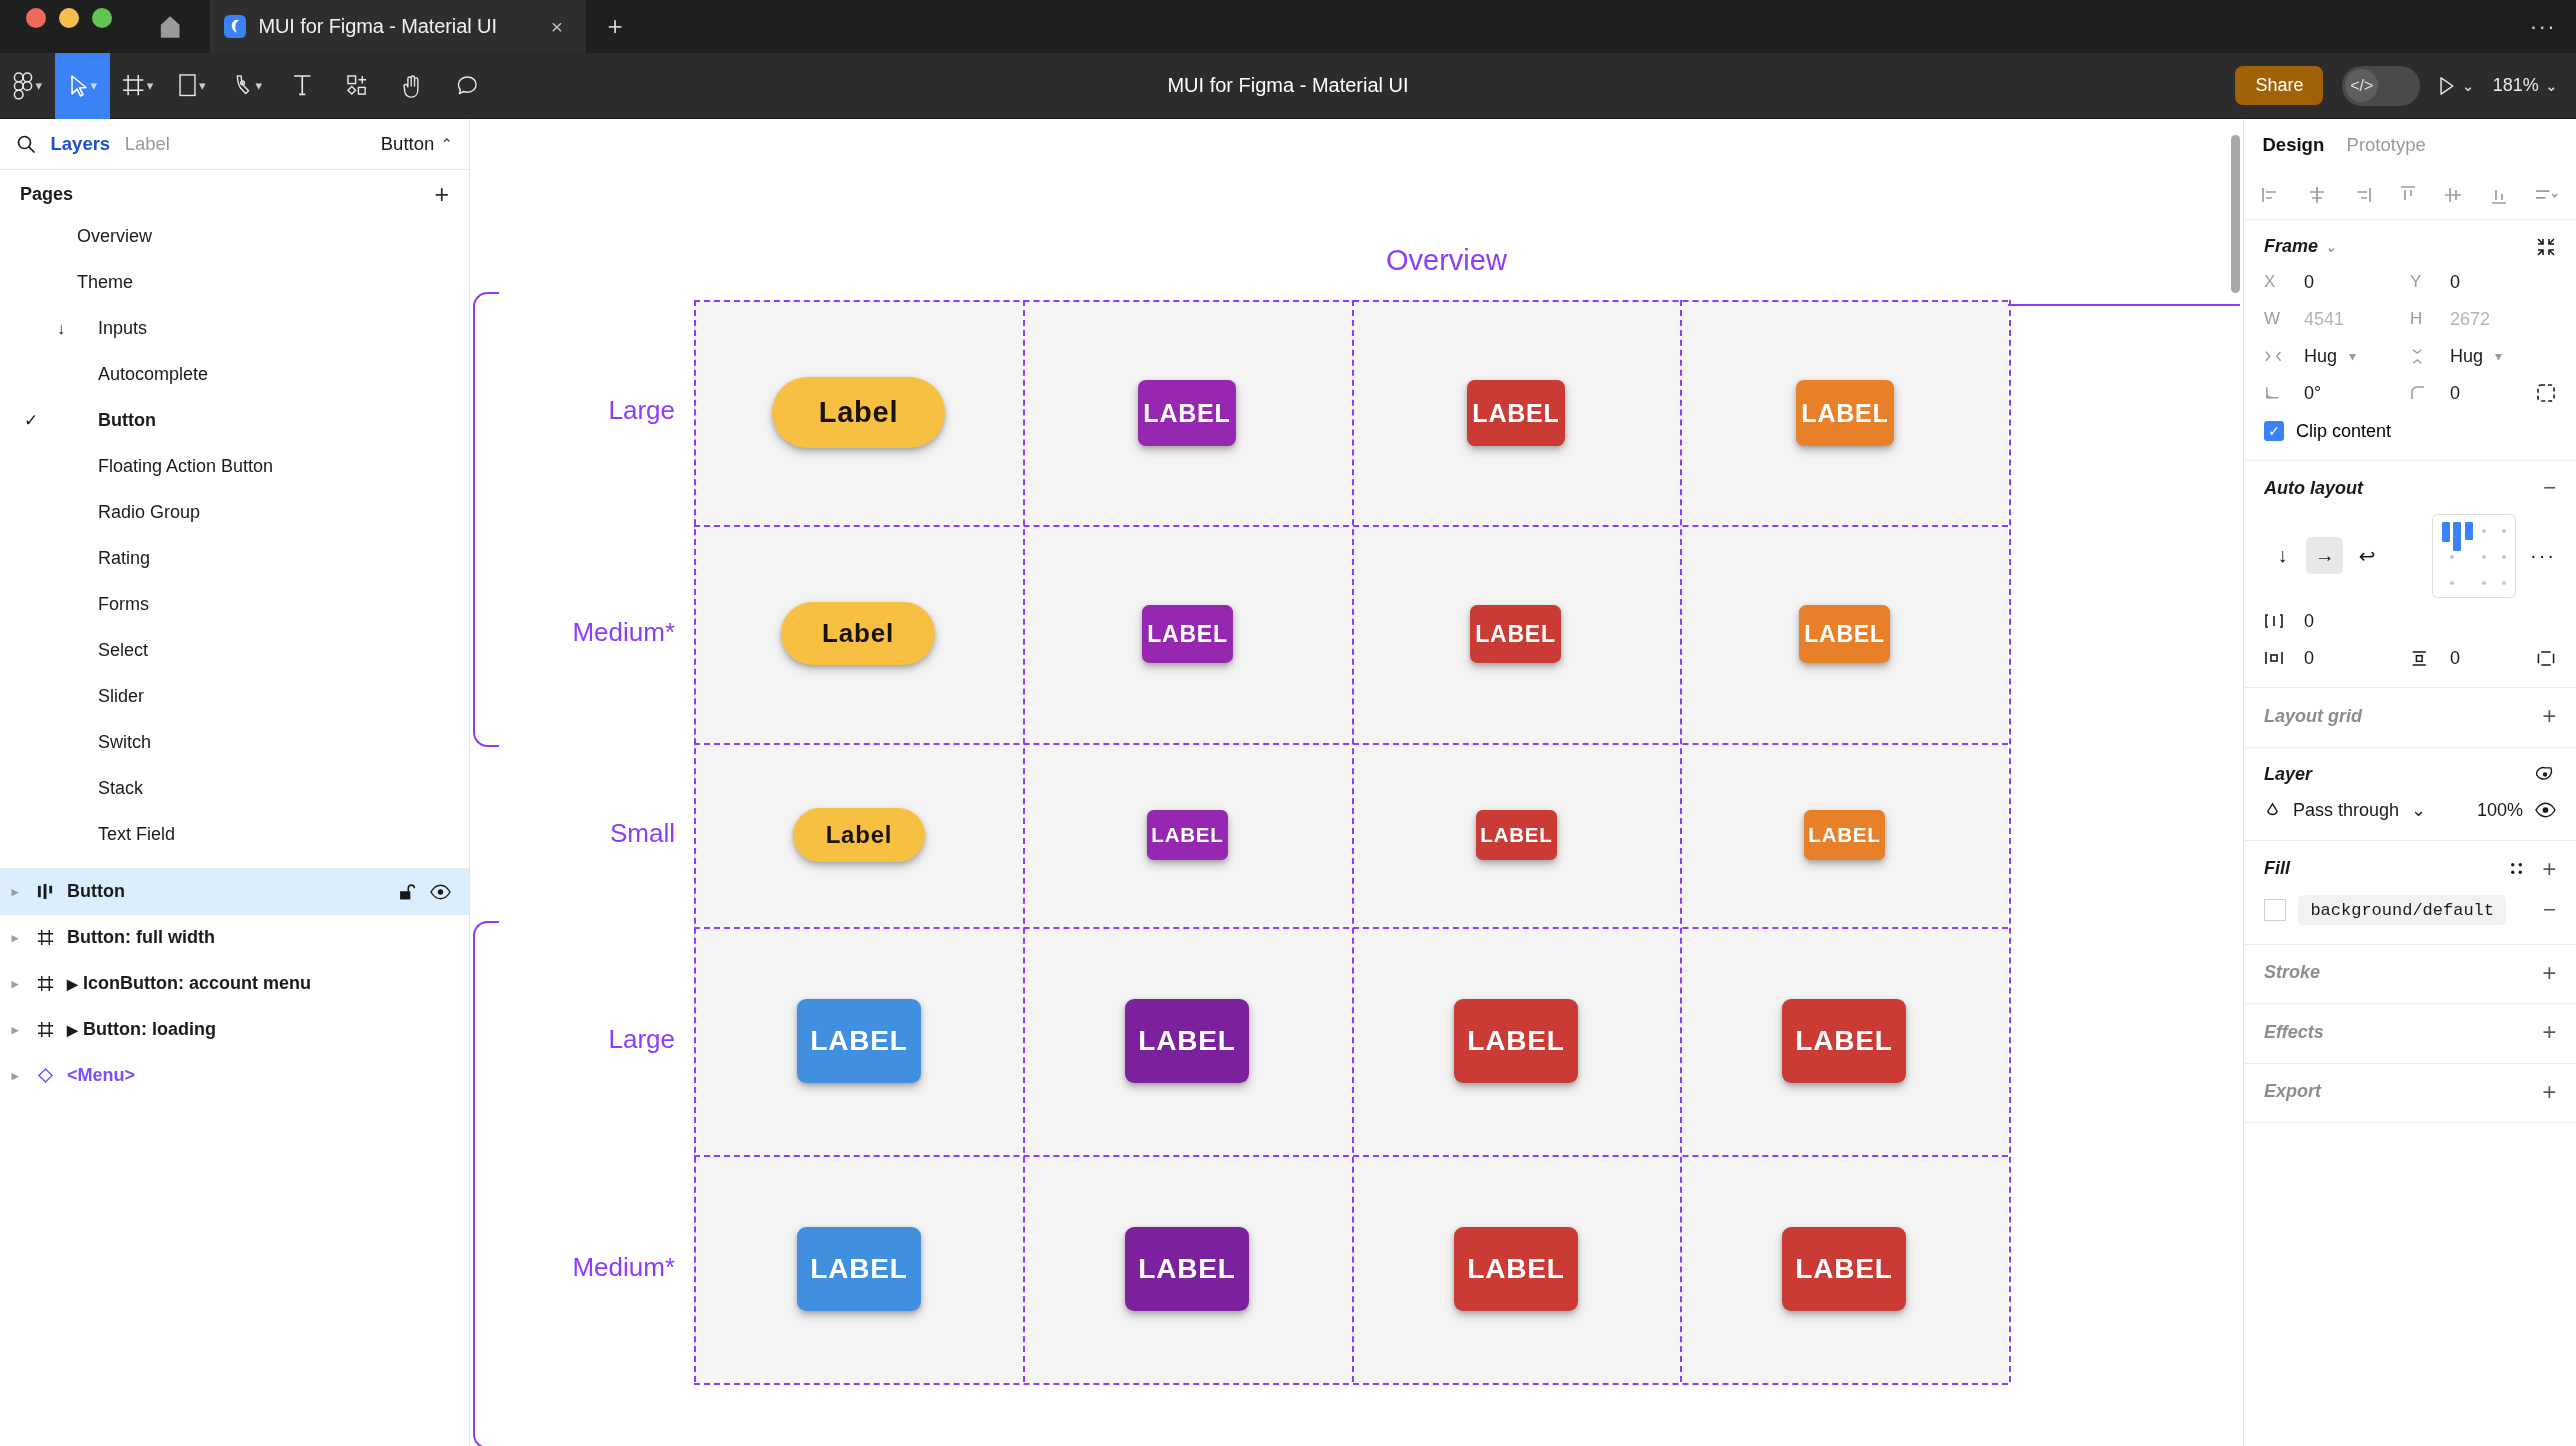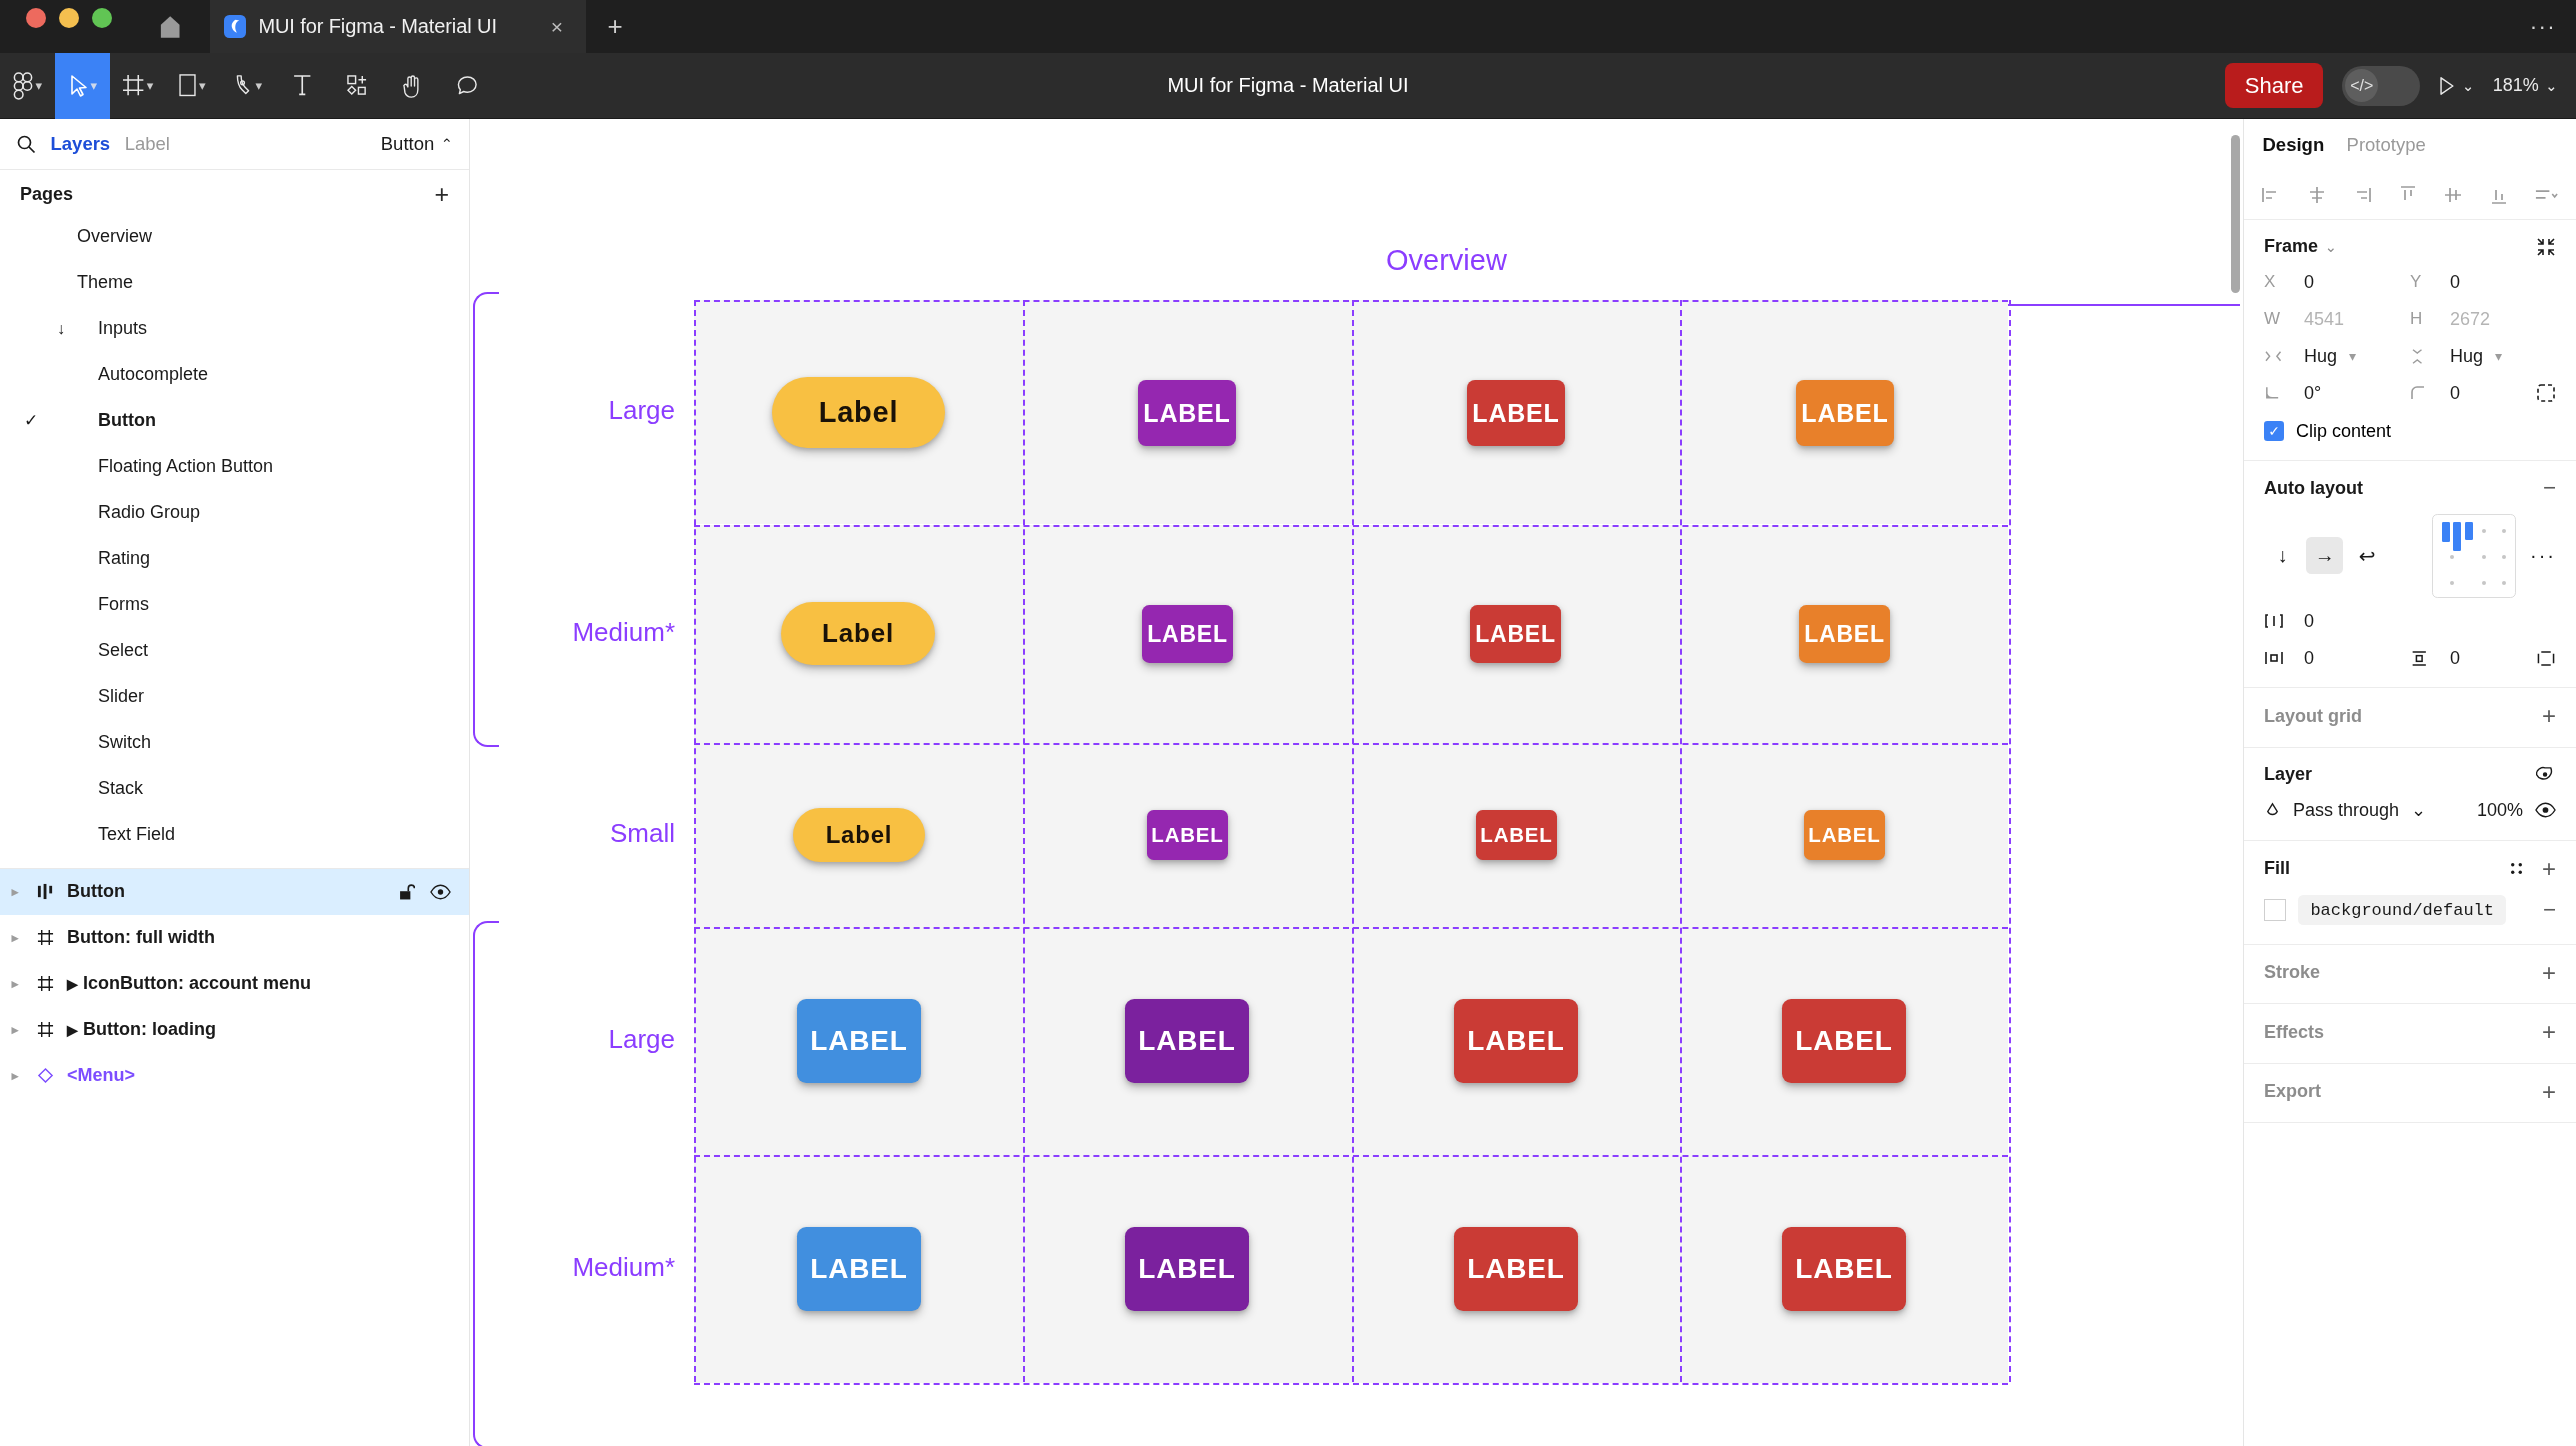--- a/index.html
+++ b/index.html
@@ -66,21 +66,21 @@
   .tool.active { background: #3b82f6; }
   .tool .chev { font-size: 13px; opacity: .85; margin-left: -1.3px; }
   .doc-title {
     position: absolute; left: 0; right: 0; text-align: center;
     color: #ffffff; font-size: 20px; pointer-events: none;
   }
   .tb-right {
     position: absolute; right: 18.5px; display: flex; align-items: center; gap: 18.5px;
   }
   .share-btn {
-    background: #b91c1c; color: #fff; font-size: 22px; font-weight: 500;
+    background: #a16207; color: #fff; font-size: 18px; font-weight: 500;
     padding: 9.2px 20px; border-radius: 8px; margin-left: 26px;
   }
   .code-toggle {
     width: 78px; height: 40px; border-radius: 20px; background: #4a4a4a;
     display: flex; align-items: center; padding: 3.3px;
   }
   .code-knob {
     width: 33px; height: 33px; border-radius: 50%; background: #5e5e5e;
     display: flex; align-items: center; justify-content: center;
     color: #e2e2e2; font-size: 16px;
@@ -192,21 +192,21 @@
   }
   .rp-tab { font-size: 18.5px; color: #9a9a9a; }
   .rp-tab.active { color: #111; font-weight: 700; }
   .align-row {
     height: 50px; display: flex; align-items: center; justify-content: space-between;
     padding: 0 17px; border-bottom: 0.7px solid #ececec;
   }
   .sec { border-bottom: 0.7px solid #ececec; padding: 16px 20px 18.5px 20px; }
   .sec-head {
     display: flex; align-items: center; font-size: 18px; font-weight: 700;
-    color: #1a1a1a; margin-bottom: 14.5px;
+    color: #1a1a1a; margin-bottom: 14.5px; font-style: italic;
   }
   .sec-head.muted { color: #8d8d8d; margin-bottom: 0; }
   .sec-head .right { margin-left: auto; display: flex; align-items: center; gap: 17px; }
   .sec-head .chev { font-weight: 400; color: #8d8d8d; margin-left: 6.6px; font-size: 14.5px; }
   .prop-grid { display: grid; grid-template-columns: 1fr 1fr; row-gap: 16px; }
   .prop {
     display: flex; align-items: center; gap: 12px; font-size: 18px; color: #1a1a1a;
   }
   .prop .k { color: #9c9c9c; width: 28px; font-size: 17px; display:flex; align-items:center; }
   .prop .v.dim { color: #b4b4b4; }

